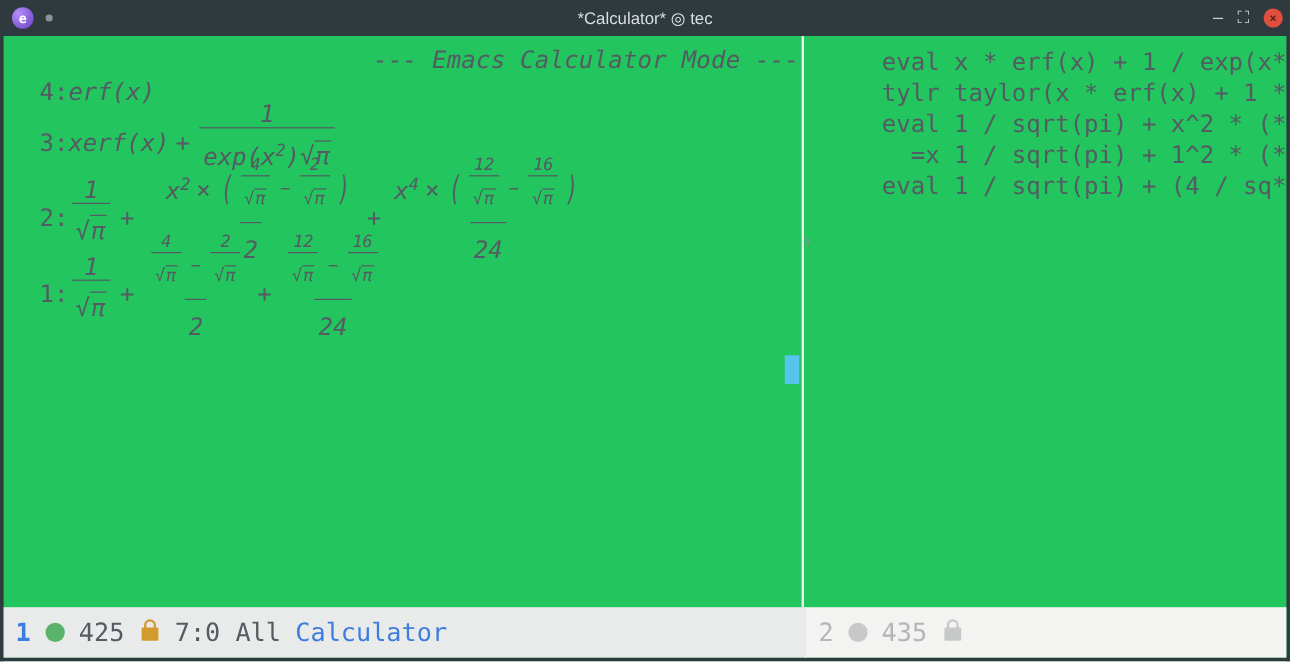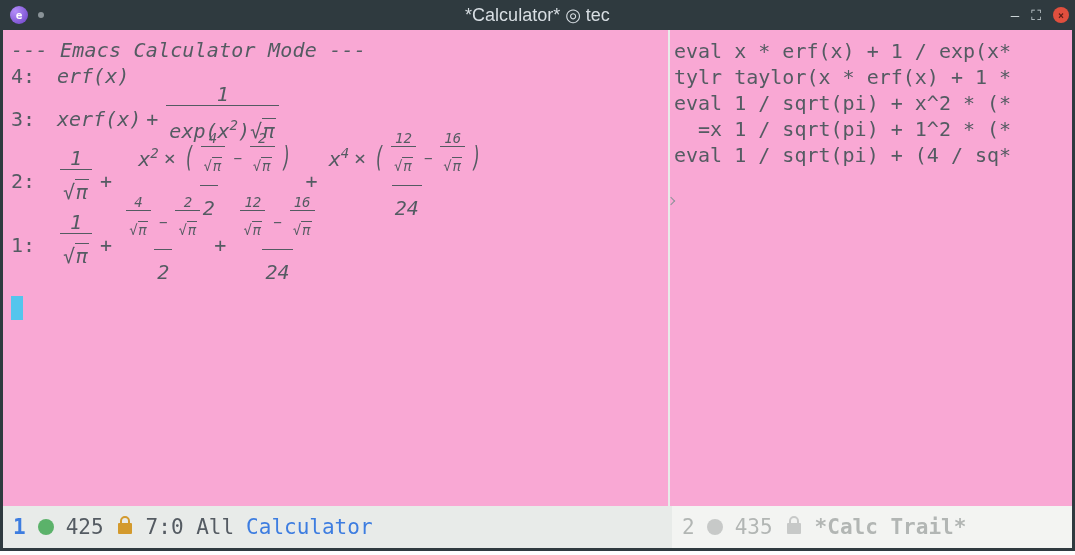--- a/index.html
+++ b/index.html
@@ -22,21 +22,21 @@
     position: relative;
   }
   .titlebar .left-icons {
     display: flex; gap: 10px; padding-left: 10px; align-items: center;
   }
   .titlebar .title {
     position: absolute; left: 0; right: 0; text-align: center;
     pointer-events: none;
     color: #d8dee3;
     font-family: sans-serif;
-    font-size: 18px;
+    font-size: 14px;
   }
   .titlebar .right-icons {
     position: absolute; right: 6px; display: flex; gap: 12px; align-items: center;
   }
   .emacs-icon {
     width: 18px; height: 18px; border-radius: 50%;
     background: radial-gradient(circle at 30% 30%, #b48ef9, #6b3fc6);
     display:flex; align-items:center; justify-content:center;
     color:#fff; font-size:11px; font-weight:bold;
   }
@@ -46,23 +46,24 @@
   .win-btn { color:#cfd8dc; font-size:14px; line-height:1; }
   .close-btn {
     width:16px; height:16px; border-radius:50%;
     background:#e04f3e; display:flex; align-items:center; justify-content:center;
     color:#5a1d15; font-size:10px; font-weight:bold;
   }
 
   
   .workspace {
     position: absolute; top: 30px; left: 0; right: 0; bottom: 4px;
-    background: #f9a8d4;
+    background: #22c55e;
     border: 3px solid #2f3a3f;
     border-top: none;
+    text-align: right;
   }
   .panes {
     display: flex; height: calc(100% - 42px);
   }
   .pane-left {
     flex: 0 0 667px;
     border-right: 2px solid #e8ebe9;
     position: relative;
     overflow: hidden;
     padding: 8px 2px 0 8px;
@@ -336,16 +337,15 @@
     </div>
     <div class="modeline inactive">
       <span class="ml-num-inactive">2</span>
       <span class="ml-dot-grey"></span>
       <span class="ml-count-i">435</span>
       <span class="lock-i">
         <svg width="18" height="20" viewBox="0 0 18 20">
             <path fill="currentColor" d="M4 8V6a5 5 0 0 1 10 0v2h1a1 1 0 0 1 1 1v9a1 1 0 0 1-1 1H3a1 1 0 0 1-1-1V9a1 1 0 0 1 1-1h1zm2 0h6V6a3 3 0 0 0-6 0v2z"></path>
           </svg>
       </span>
-      <span class="ml-name-i">*Calc Trail*</span>
     </div>
   </div>
 </div>
 
 </body></html>

